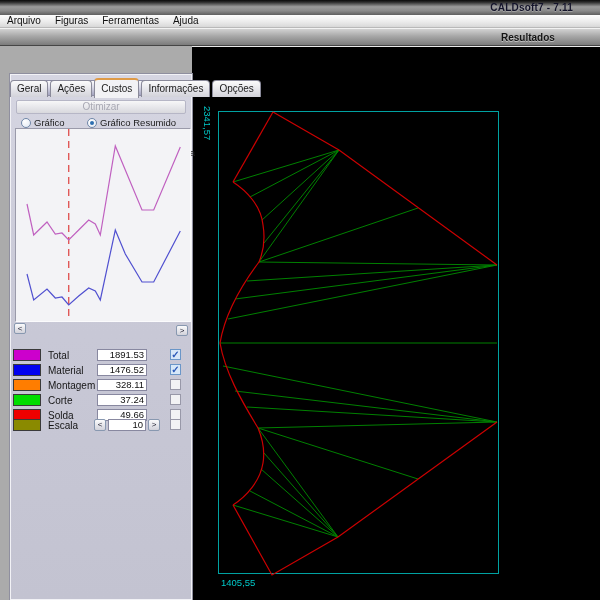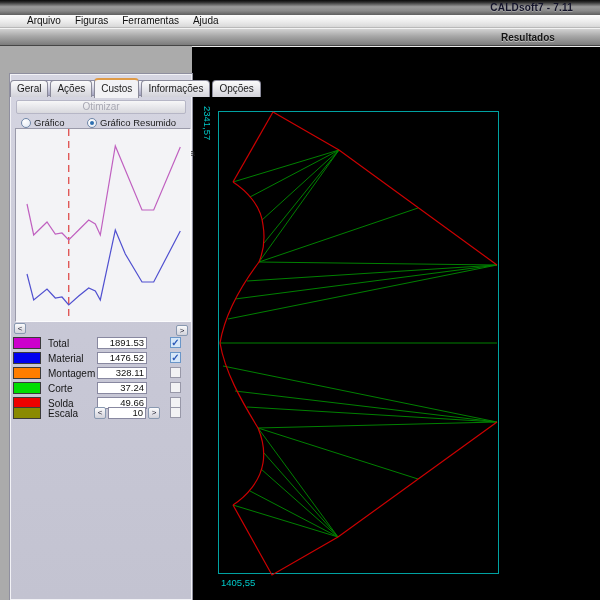--- a/index.html
+++ b/index.html
@@ -17,21 +17,21 @@
   .titlebar .title{
     position:absolute;right:27px;top:2px;
     font-size:10px;font-weight:bold;color:#14142a;
     text-shadow:0 1px 0 rgba(255,255,255,.25);
     letter-spacing:.2px;
   }
   .menubar{
     position:absolute;left:0;top:15px;width:600px;height:13px;
     background:linear-gradient(180deg,#fdfdfd 0%,#ececec 55%,#d8d8d8 100%);
     border-bottom:1px solid #b9b9b9;
-    display:flex;align-items:center;padding-left:20px;box-sizing:border-box;
+    display:flex;align-items:center;padding-left:0;box-sizing:border-box;
   }
   .menubar .menu-item{
     font-size:10px;color:#101010;padding:0 7px;cursor:default;line-height:12px;
   }
   .toolbar{
     position:absolute;left:0;top:28px;width:600px;height:18px;box-sizing:border-box;
     background:linear-gradient(180deg,#d2d2d2 0%,#a7a7a7 45%,#7b7b7b 100%);
     border-top:1px solid #f2f2f2;border-bottom:1px solid #454545;
   }
   .toolbar .toolbar-label{
@@ -94,21 +94,21 @@
   .pager-btn{
     position:absolute;width:12px;height:11px;box-sizing:border-box;
     background:linear-gradient(180deg,#fbfbfc 0%,#e2e2e8 60%,#d2d2da 100%);
     border:1px solid #8898b0;border-radius:2px;
     font-size:8px;line-height:9px;text-align:center;color:#223;
   }
   .pager-prev{left:3px;top:248px;}
   .pager-next{left:165px;top:250px;}
   
   .legend{position:absolute;left:0;top:261px;width:182px;}
-  .legend-row{position:absolute;left:0;width:182px;height:15px;}
+  .legend-row{position:absolute;left:0;width:182px;height:15px;margin-top:12px;}
   .swatch{position:absolute;left:2px;top:1px;width:28px;height:12px;border:1px solid #3a3a3a;box-sizing:border-box;}
   .legend-label{position:absolute;left:37px;top:2px;font-size:10px;color:#151515;}
   .value-box{
     position:absolute;left:86px;top:1px;width:50px;height:12px;box-sizing:border-box;
     background:#fff;border:1px solid #8888a0;
     font-size:9.5px;color:#101010;text-align:right;padding:0 2px;line-height:10px;
   }
   .checkbox{
     position:absolute;left:159px;top:1px;width:11px;height:11px;box-sizing:border-box;
     background:#f2f2f4;border:1px solid #9898a8;

